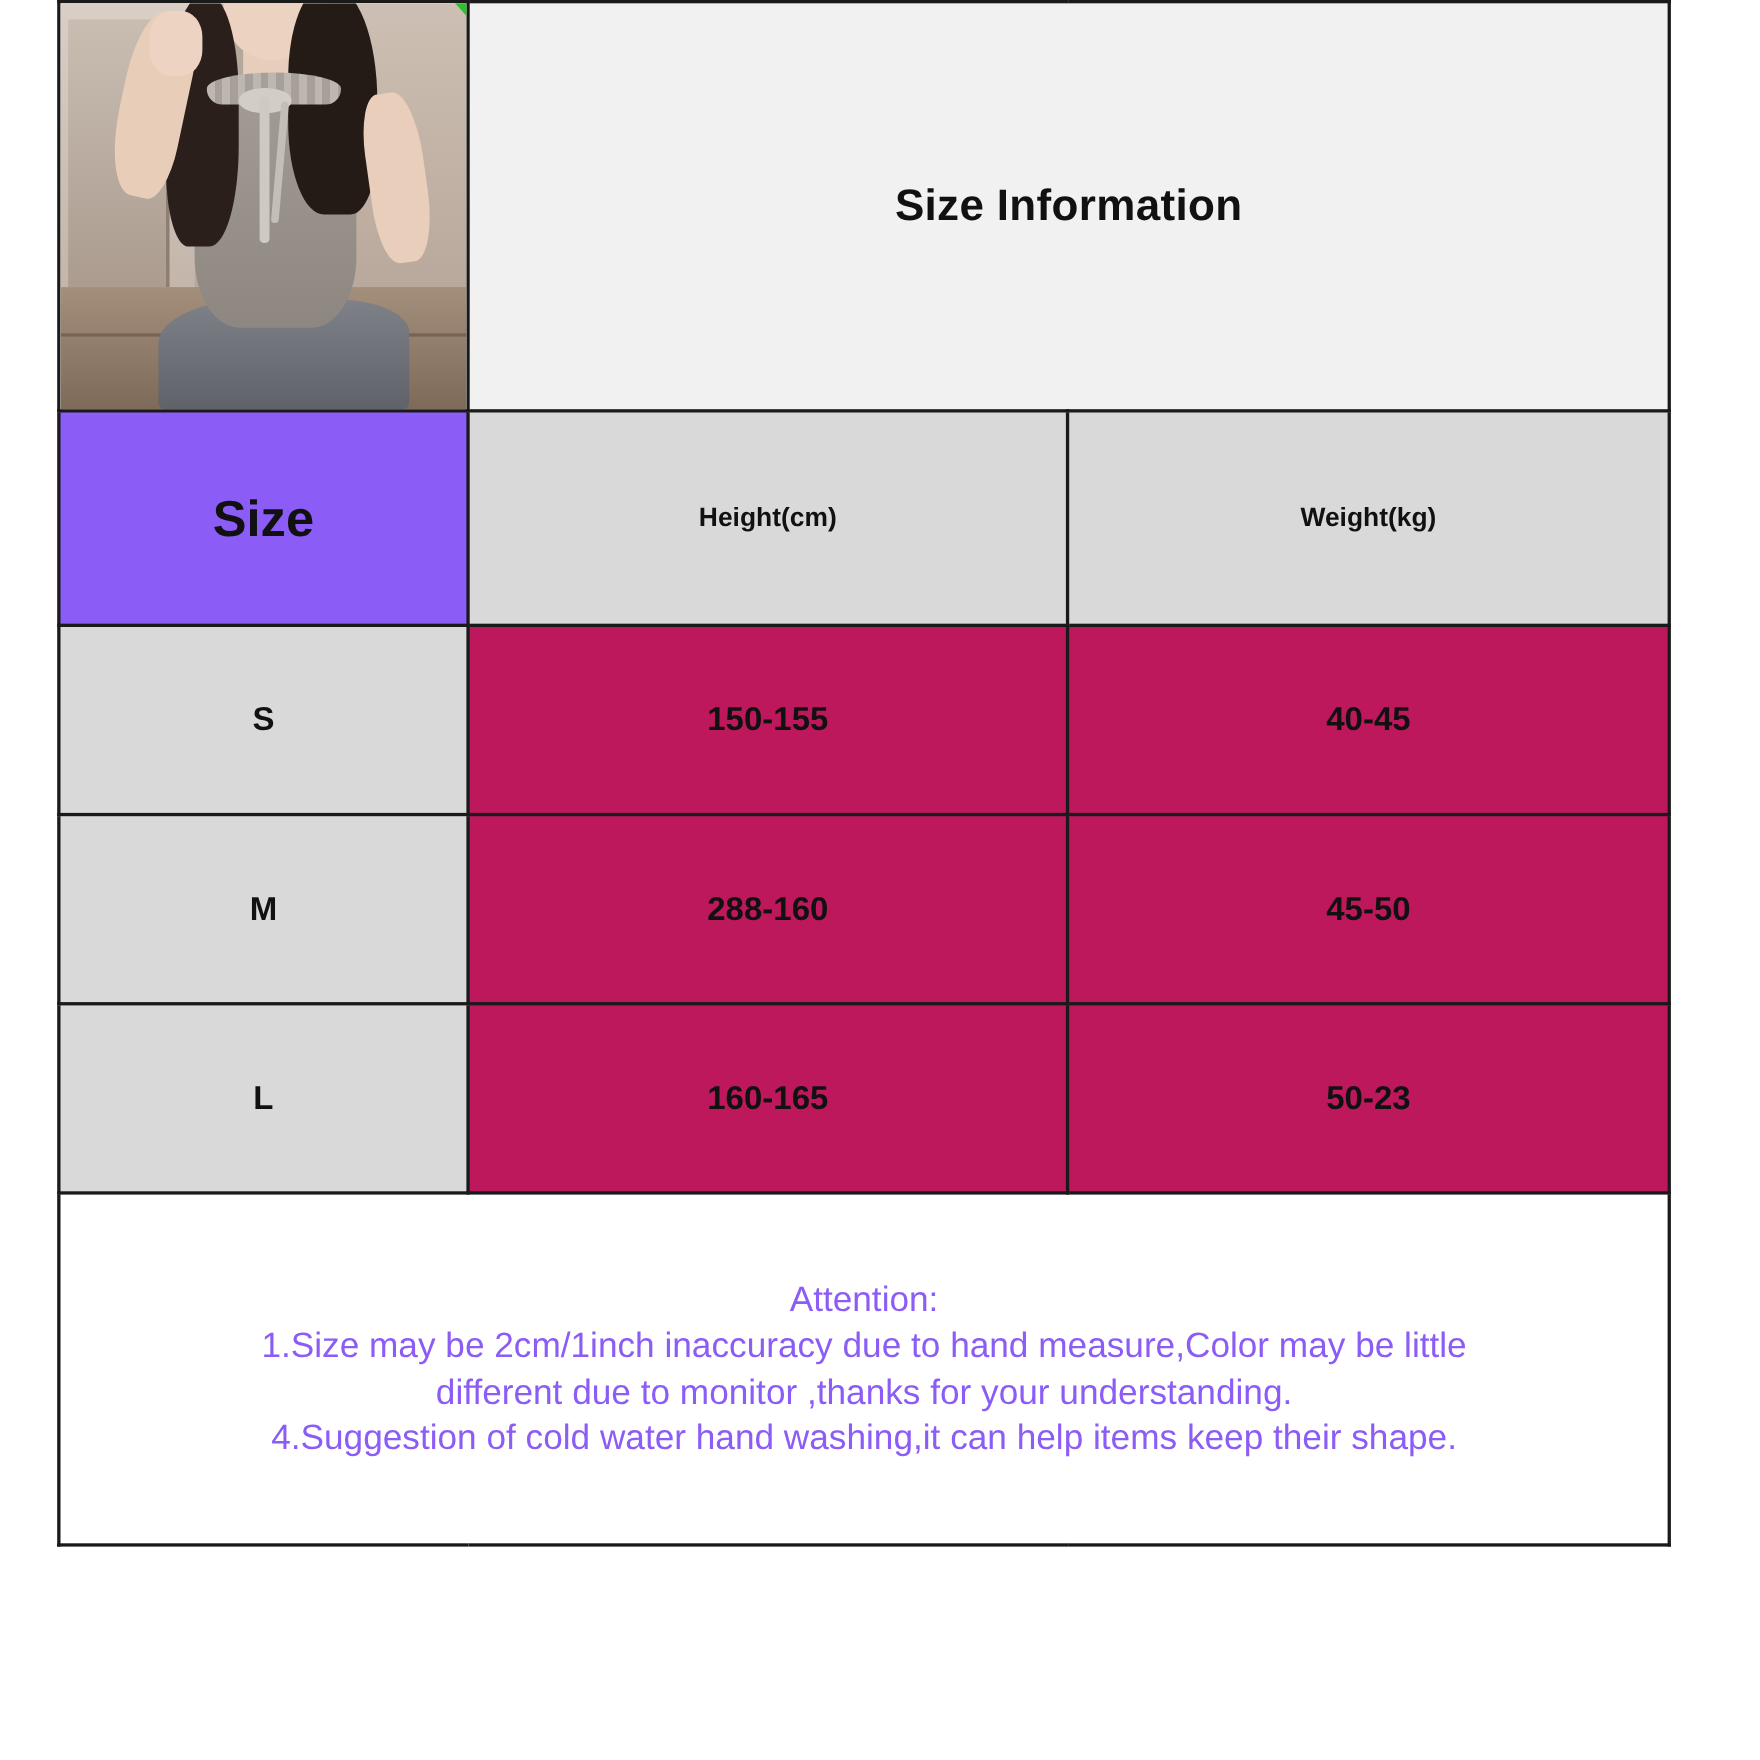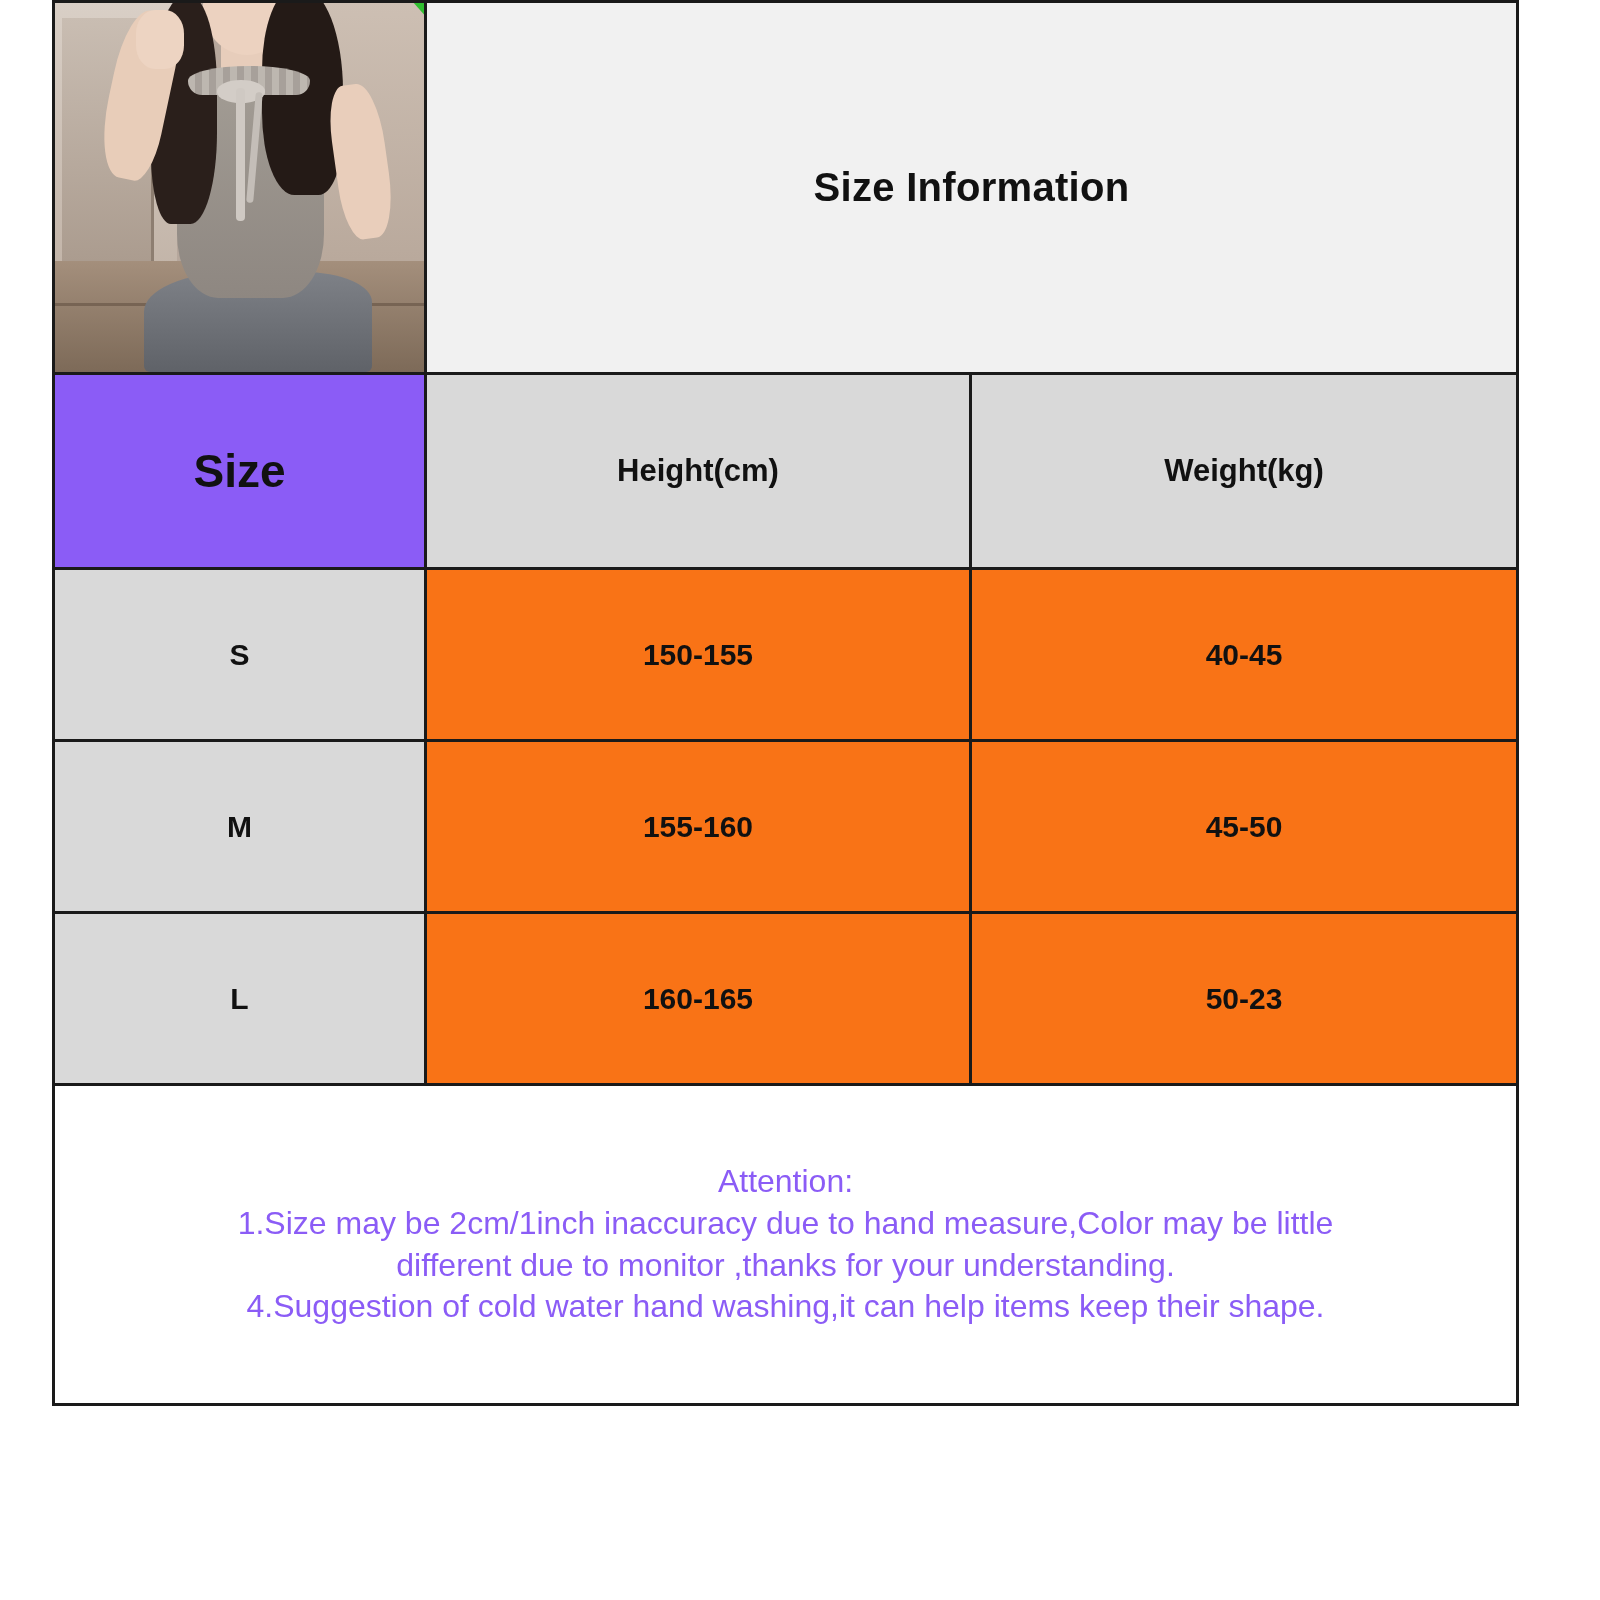--- a/index.html
+++ b/index.html
@@ -57,35 +57,35 @@
     background: #f1f1f1;
     font-size: 40px;
     font-weight: bold;
     color: #111111;
     letter-spacing: 0.3px;
   }
 
   .hdr-cell {
     height: 195px;
     background: #d9d9d9;
-    font-size: 31px;
+    font-size: 24px;
     font-weight: bold;
     color: #111111;
   }
   .hdr-cell.size-hdr {
     font-size: 46px;
     background: #8b5cf6;
   }
 
   .row-cell {
     height: 172px;
     font-size: 30px;
     font-weight: bold;
     color: #111111;
-    background: #f97316;
+    background: #be185d;
   }
   .row-cell.size-col {
     background: #d9d9d9;
   }
 
   .attention-cell {
     text-align: left;
     padding: 10px 14px 28px 14px;
     height: 320px;
     background: #ffffff;
@@ -257,21 +257,21 @@
       </tr>
 
       <tr>
         <td class="row-cell size-col">S</td>
         <td class="row-cell">150-155</td>
         <td class="row-cell">40-45</td>
       </tr>
 
       <tr>
         <td class="row-cell size-col">M</td>
-        <td class="row-cell">155-160</td>
+        <td class="row-cell">288-160</td>
         <td class="row-cell">45-50</td>
       </tr>
 
       <tr>
         <td class="row-cell size-col">L</td>
         <td class="row-cell">160-165</td>
         <td class="row-cell">50-23</td>
       </tr>
 
 

